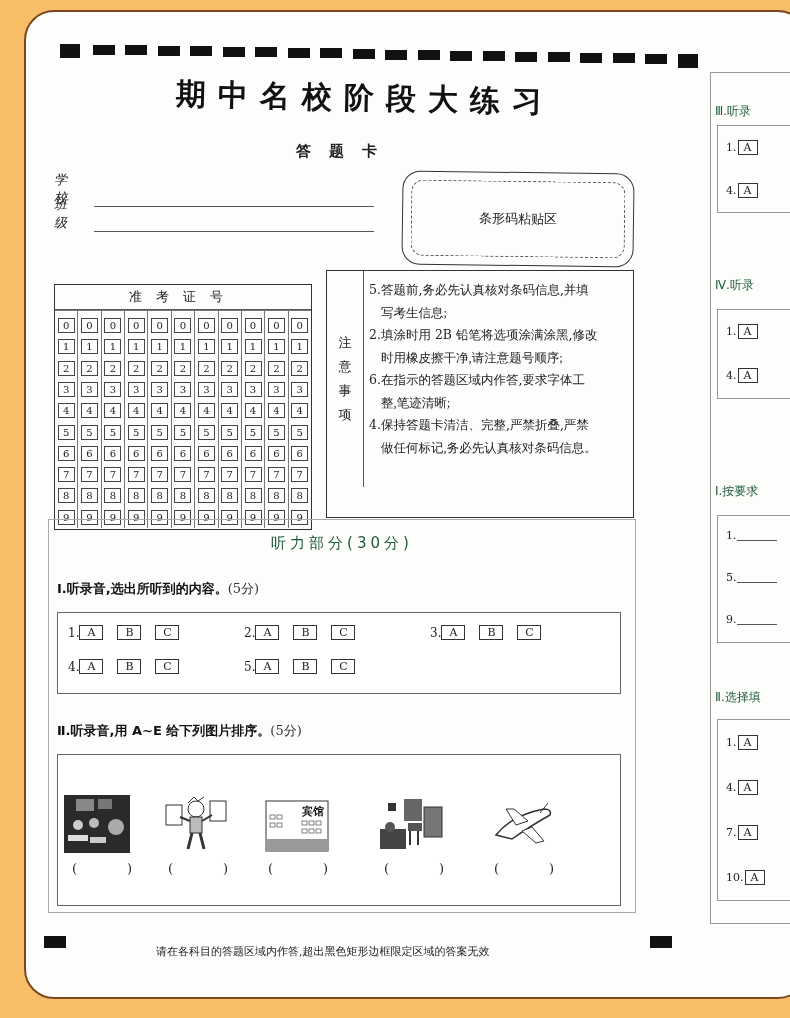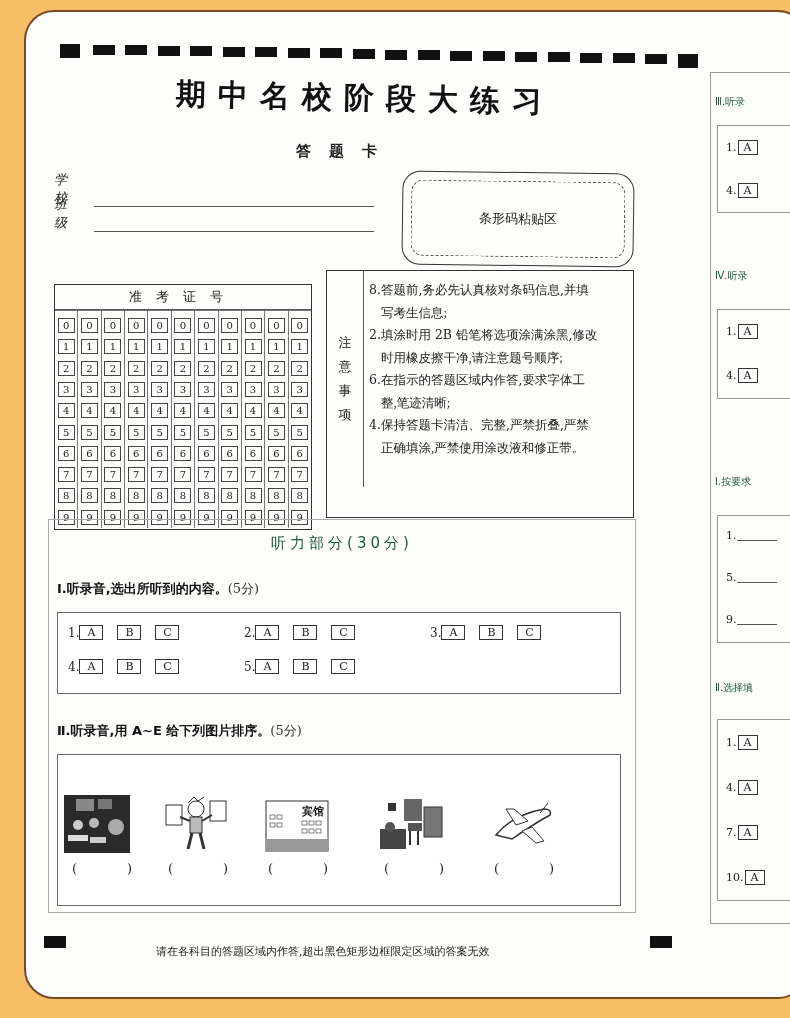--- a/index.html
+++ b/index.html
@@ -44,21 +44,21 @@
   .q-head b { color:#111; }
   .q-head .pts { font-family:"DejaVu Serif",serif; color:#333; }
   .ans-box { position:absolute; left:8px; width:562px; border:1.5px solid #666; background:#fff; }
   .choice-item { position:absolute; font-size:12px; display:flex; align-items:center; }
   .opt { display:inline-block; width:22px; height:13px; border:1px solid #333; text-align:center; font-size:11px; line-height:13px; margin-right:14px; }
   .pic { position:absolute; top:40px; width:66px; height:58px; }
   .paren { position:absolute; top:106px; font-size:13px; width:60px; display:flex; justify-content:space-between; }
   .footer-marker { position:absolute; top:924px; width:22px; height:12px; background:#111; }
   .footer-text { position:absolute; left:130px; top:932px; font-size:11px; }
   .right-page { position:absolute; left:684px; top:60px; width:100px; height:850px; border:1px solid #999; background:#fdfdfb; }
-  .rp-head { position:absolute; left:4px; font-size:10px; color:#1f5a3c; font-family:"DejaVu Sans",sans-serif; white-space:nowrap; }
+  .rp-head { position:absolute; left:4px; font-size:12px; color:#1f5a3c; font-family:"DejaVu Sans",sans-serif; white-space:nowrap;margin-top:8px; }
   .rp-box { position:absolute; left:6px; width:100px; border:1px solid #999; }
   .rp-item { position:absolute; font-size:11px; display:flex; align-items:center; }
   .rp-item .opt { width:18px; margin-left:1px; }
   .rp-line { display:inline-block; width:40px; border-bottom:1px solid #555; height:10px; }
 </style>
 </head>
 <body>
 
 <div class="card">
  <div class="page">
@@ -255,34 +255,34 @@
 
   <div class="notes">
     <div class="notes-side">
       <span>注</span>
       <span>意</span>
       <span>事</span>
       <span>项</span>
     </div>
     <div class="notes-body">
       <div>
-            <div>8.答题前,务必先认真核对条码信息,并填</div>
+            <div>5.答题前,务必先认真核对条码信息,并填</div>
             <div class="indent">写考生信息;</div>
           </div>
       <div>
             <div>2.填涂时用 2B 铅笔将选项涂满涂黑,修改</div>
             <div class="indent">时用橡皮擦干净,请注意题号顺序;</div>
           </div>
       <div>
             <div>6.在指示的答题区域内作答,要求字体工</div>
             <div class="indent">整,笔迹清晰;</div>
           </div>
       <div>
             <div>4.保持答题卡清洁、完整,严禁折叠,严禁</div>
-            <div class="indent">正确填涂,严禁使用涂改液和修正带。</div>
+            <div class="indent">做任何标记,务必先认真核对条码信息。</div>
           </div>
     </div>
   </div>
 
   <div class="listen">
     <div class="listen-title">听力部分(30分)</div>
 
     <div class="q-head" style="top:60px;">
       <b>Ⅰ.</b><b>听录音,选出所听到的内容。</b><span class="pts">(5分)</span>
     </div>

